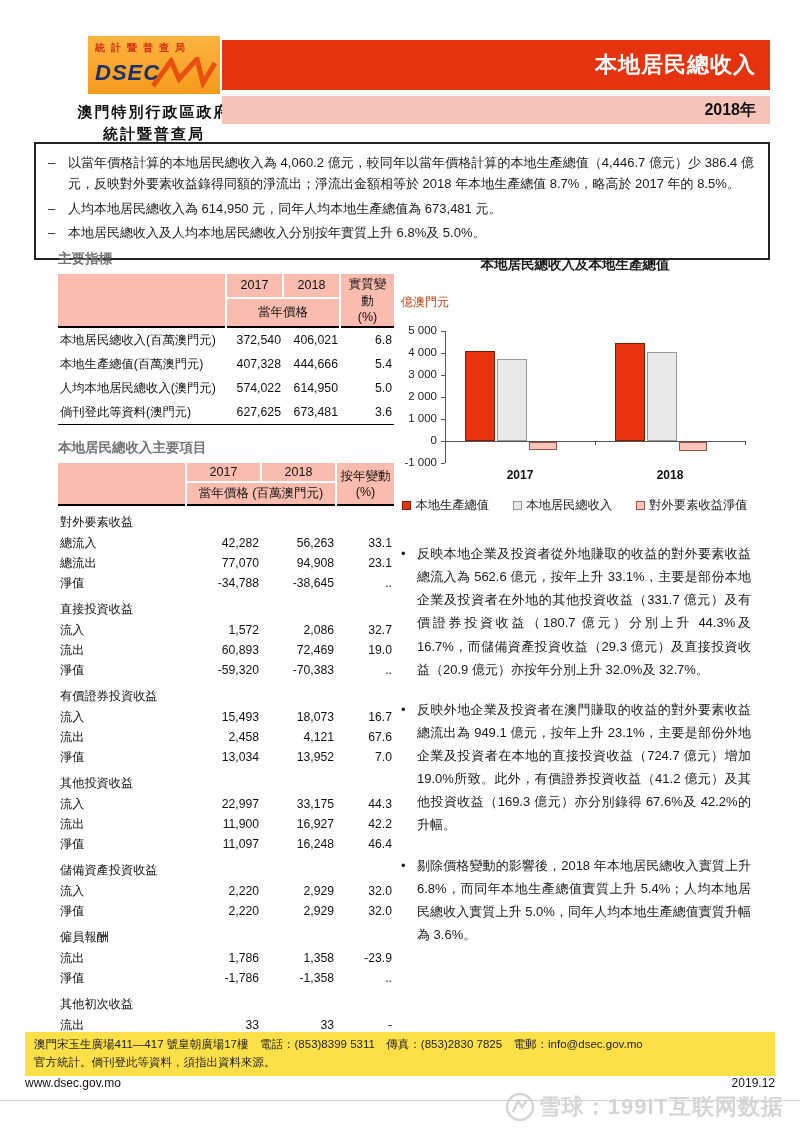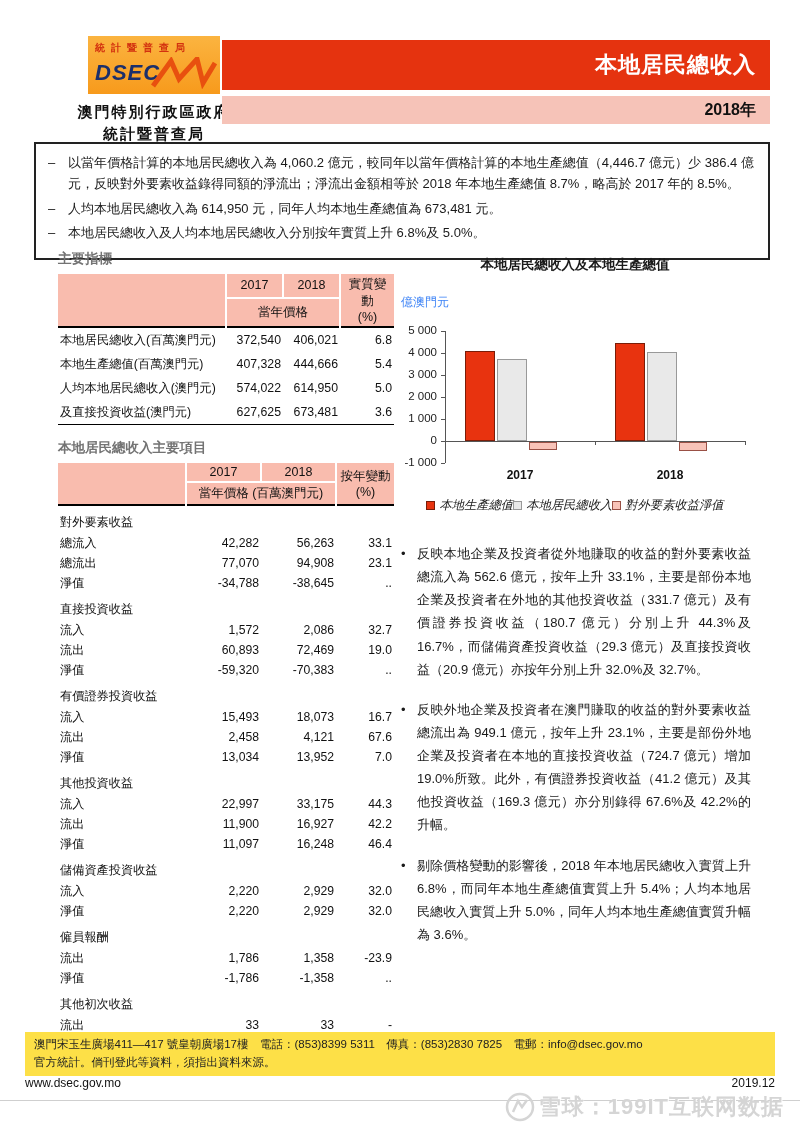--- a/index.html
+++ b/index.html
@@ -46,28 +46,28 @@
   .stat-table td.num { text-align:right; padding-right:6px; }
   #indicators-table { border-bottom:1px solid #000; }
   #indicators-table td { padding:3.5px 2px; }
   #components-table { border-bottom:2px solid #000; }
   #components-table td { padding:1.5px 2px; font-size:12.2px; }
   #components-table td.group { padding-top:8px; padding-bottom:2px; }
   .table-note { font-size:12px; margin-top:5px; color:#111; }
 
   
   .chart-title { text-align:center; font-size:13.5px; font-weight:bold; margin-bottom:20px; }
-  .chart-unit { font-size:12px; color:#3b82f6; margin:0 0 4px 2px; }
+  .chart-unit { font-size:12px; color:#c2410c; margin:0 0 4px 2px; }
   .chart-plot { position:relative; width:352px; height:172px; }
   .ytick-label { position:absolute; width:38px; text-align:right; font-size:11.5px; color:#222; }
   .axis { position:absolute; background:#555; }
   .tick { position:absolute; background:#555; }
   .bar { position:absolute; }
   .cat-label { position:absolute; font-size:12px; font-weight:bold; text-align:center; width:60px; color:#111; }
-  .chart-legend { display:flex; justify-content:center; margin-top:10px; font-size:12.3px;font-style:italic; }
+  .chart-legend { display:flex; justify-content:center; gap:24px; margin-top:10px; font-size:12.3px; }
   .legend-item { display:flex; align-items:center; gap:4px; }
   .legend-swatch { width:9px; height:9px; display:inline-block; }
 
   
   .analysis { margin-top:28px; }
   .a-li { display:flex; margin-bottom:17px; font-size:13px; line-height:1.78; }
   .a-li .bullet { flex:0 0 18px; padding-left:2px; }
   .a-li .a-text { flex:1; text-align:justify; }
 
   
@@ -152,21 +152,21 @@
             <td class="num">444,666</td>
             <td class="num">5.4</td>
           </tr>
           <tr>
             <td>人均本地居民總收入(澳門元)</td>
             <td class="num">574,022</td>
             <td class="num">614,950</td>
             <td class="num">5.0</td>
           </tr>
           <tr>
-            <td>及直接投資收益(澳門元)</td>
+            <td>倘刊登此等資料(澳門元)</td>
             <td class="num">627,625</td>
             <td class="num">673,481</td>
             <td class="num">3.6</td>
           </tr>
         </tbody>
     </table>
 
     <div class="sec-title" style="margin-top:14px;">本地居民總收入主要項目</div>
     <table class="stat-table" id="components-table">
       <colgroup>

